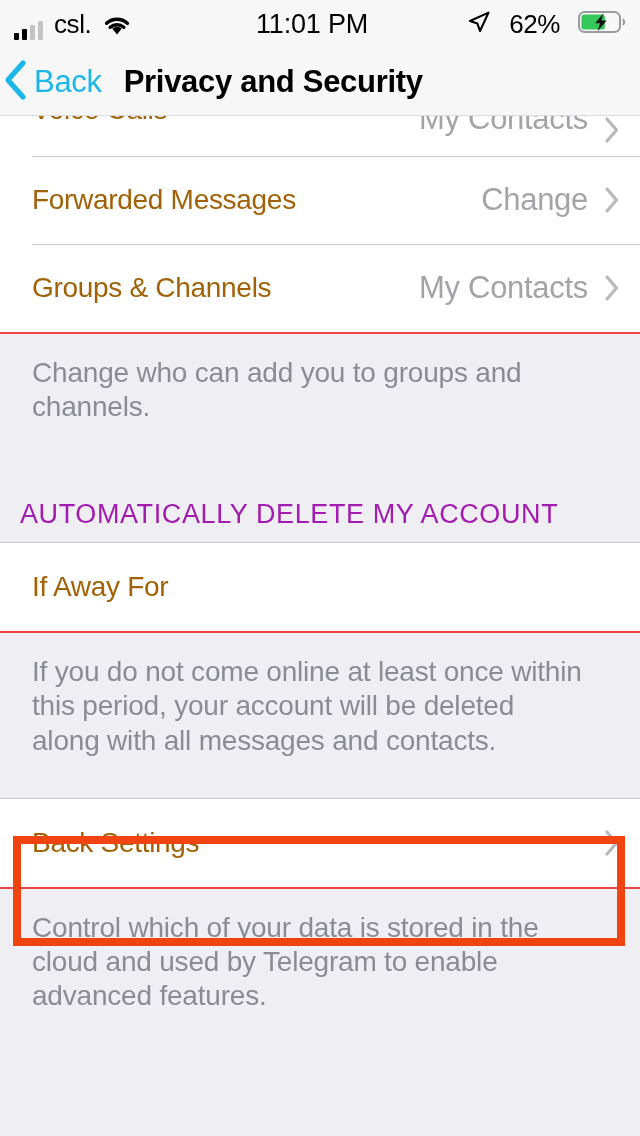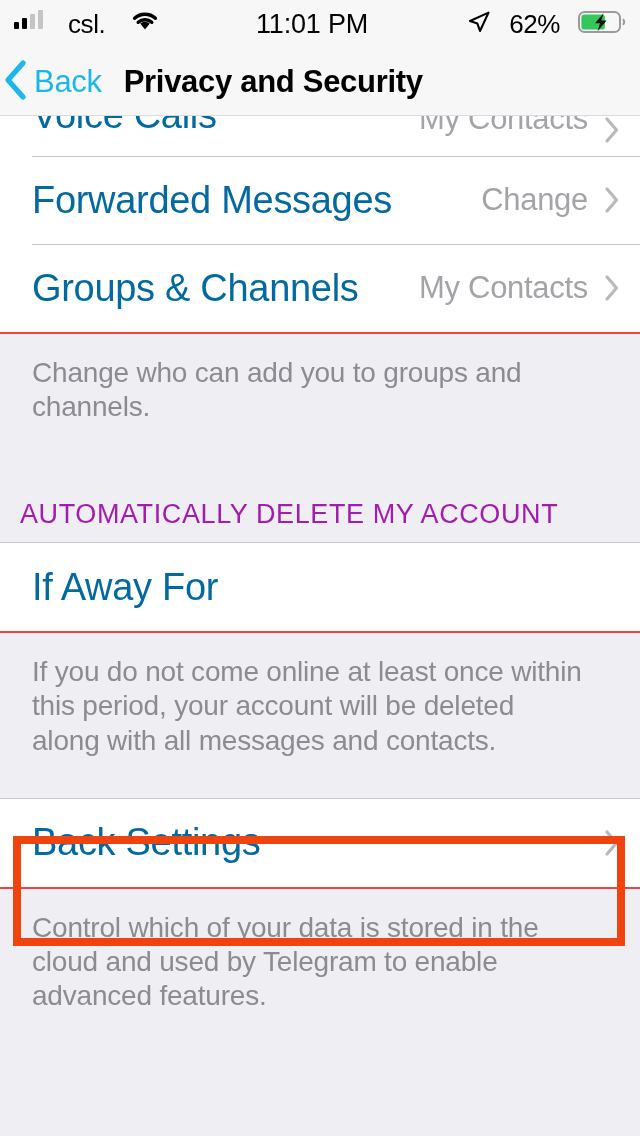--- a/index.html
+++ b/index.html
@@ -26,22 +26,22 @@
     position: relative;
     height: 48px;
     background: #f7f7f7;
     display: flex;
     align-items: center;
     box-sizing: border-box;
     padding: 0 14px;
   }
   .sb-left {
     display: flex;
-    align-items: flex-start;
-    gap: 25px;
+    align-items: flex-end;
+    gap: 11px;
   }
   .sb-center {
     position: absolute;
     left: 0; right: 16px;
     text-align: center;
     font-size: 27px;
     color: #000;
     letter-spacing: -0.2px;
     pointer-events: none;
   }
@@ -139,22 +139,22 @@
   .row.clipped .row-title,
   .row.clipped .row-value { margin-top: -22px; }
   .row + .row::before {
     content: "";
     position: absolute;
     left: 32px; right: 0; top: 0;
     height: 1px;
     background: #c8c7cc;
   }
   .row-title {
-    font-size: 38px;
-    color: #0369a1;
+    font-size: 28px;
+    color: #a16207;
     letter-spacing: -0.3px;
     white-space: nowrap;
   }
   .row-right {
     margin-left: auto;
     display: flex;
     align-items: center;
     gap: 16px;
   }
   .row-value {

